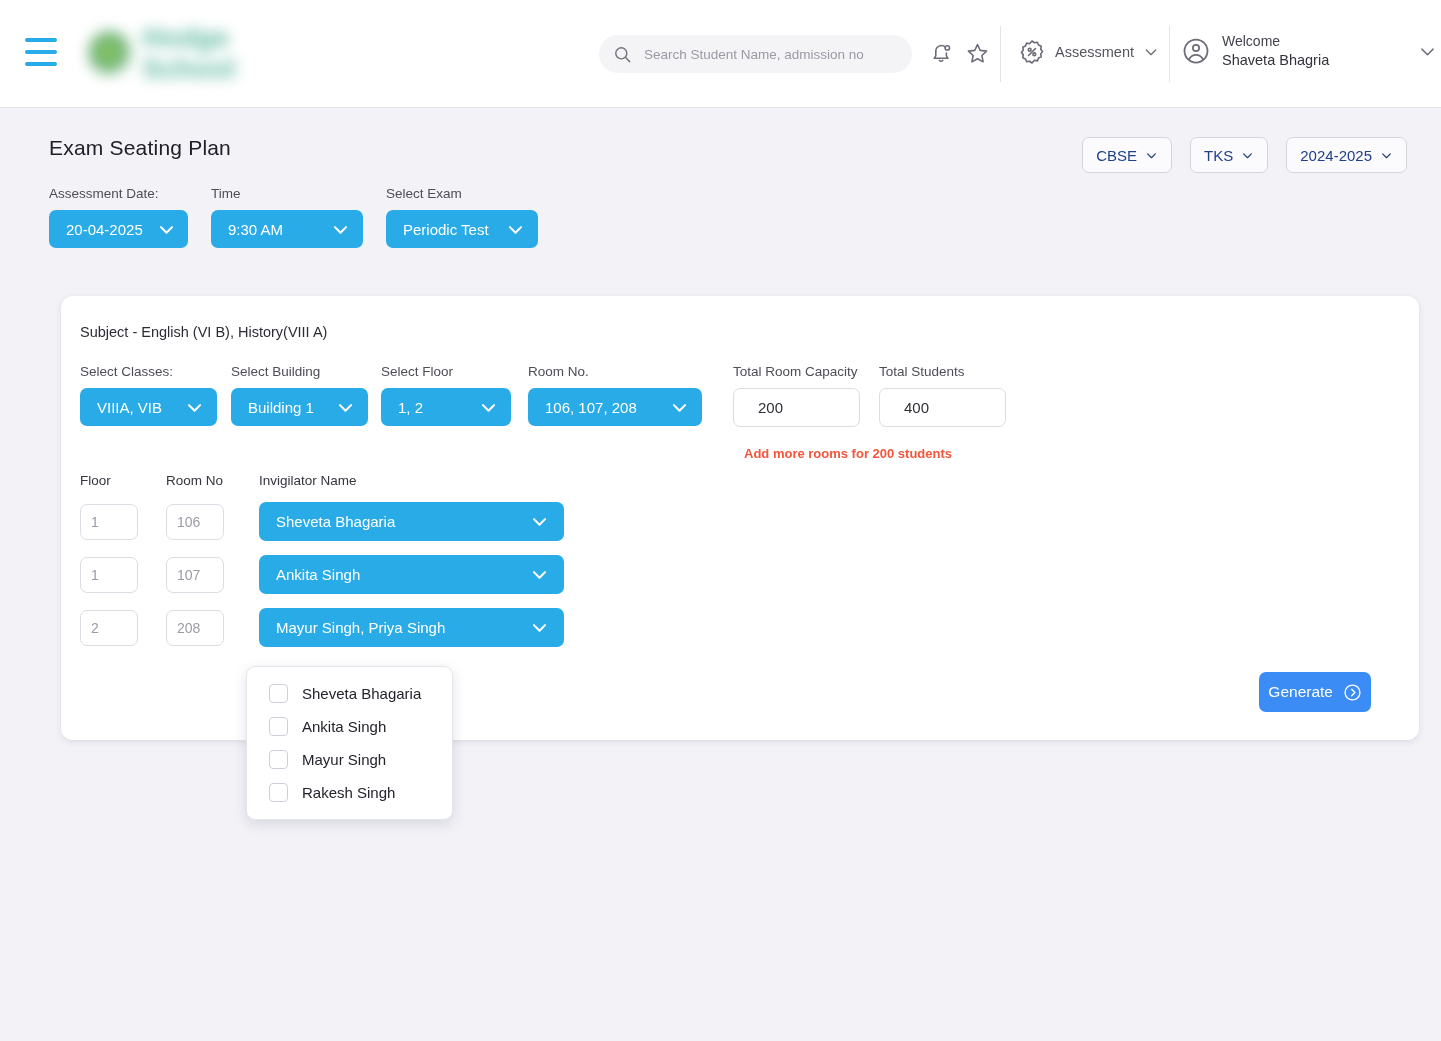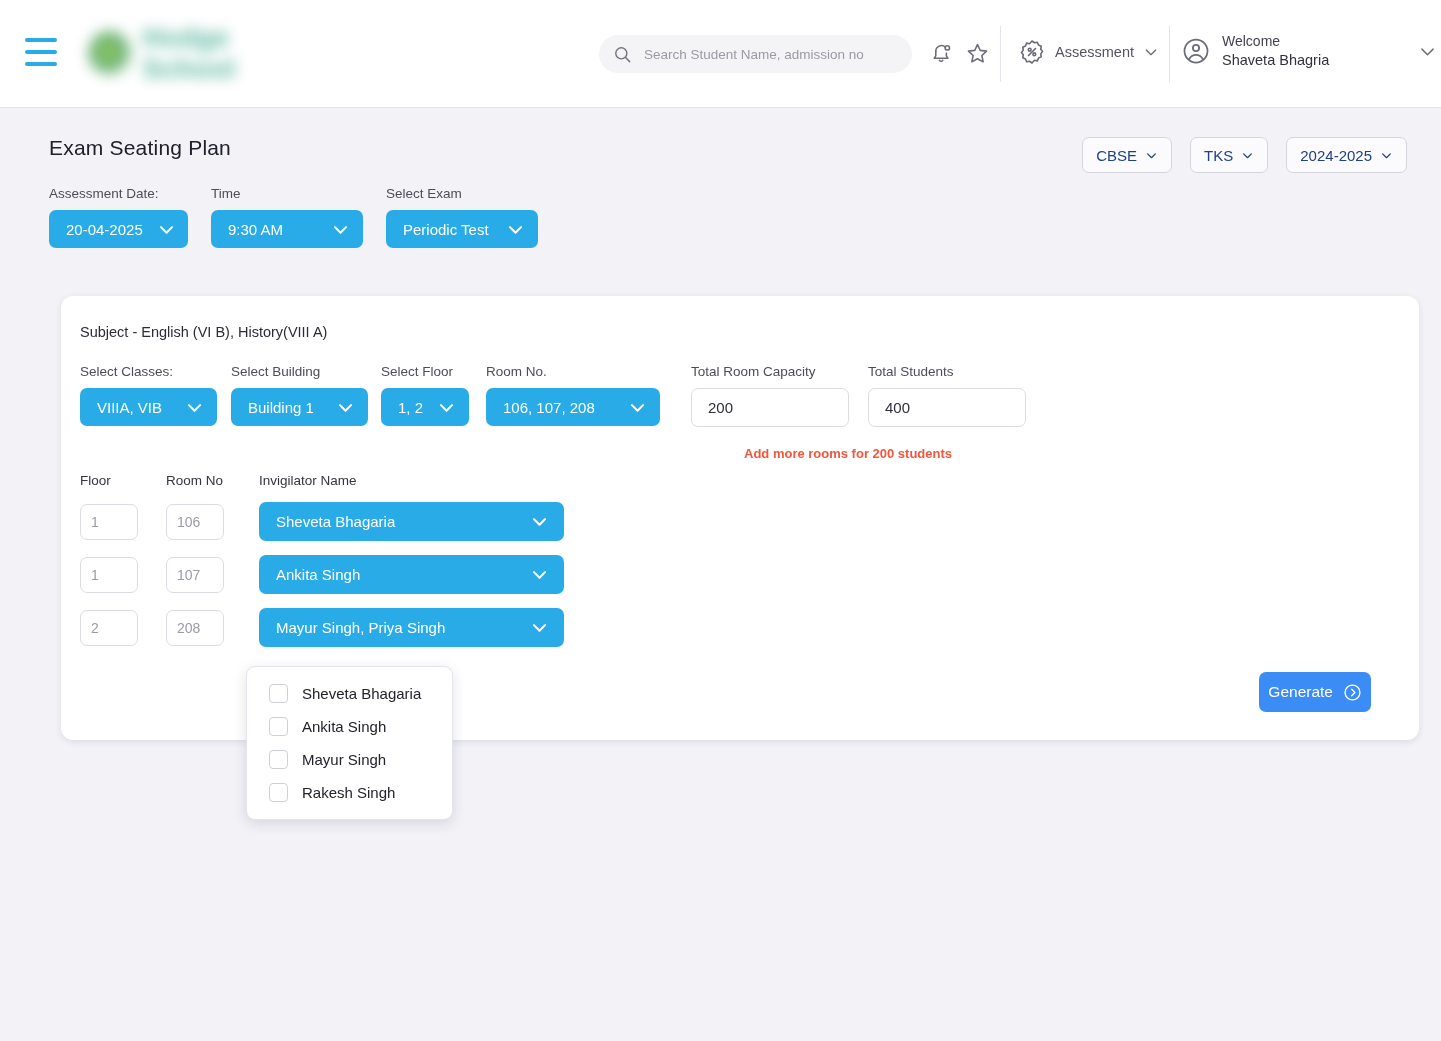--- a/index.html
+++ b/index.html
@@ -120,23 +120,23 @@
   .subject-line {
     position:absolute; left:19px; top:28px;
     font-size:14.5px; color:#2c2c36;
   }
 
   .card-row-1 {
     position:absolute; left:19px; top:68px;
     display:flex; align-items:flex-start;
   }
   .num-input {
-    width:158px; height:39px;
+    width:127px; height:39px;
     border:1px solid #dcdce4; border-radius:7px;
-    background:#fff; padding:0 16px;
+    background:#fff; padding:0 24px;
     font-family:"Liberation Sans", sans-serif;
     font-size:15px; color:#2f2f39; outline:none;
   }
   .warn {
     position:absolute; left:683px; top:150px;
     font-size:13px; font-weight:700; color:#f4553c;
   }
 
   
   .inv-table { position:absolute; left:19px; top:177px; }
@@ -368,21 +368,21 @@
         <span>
           <svg width="19" height="19" viewBox="0 0 24 24" fill="none" stroke="#fff" stroke-width="2.6" stroke-linecap="round" stroke-linejoin="round">
               <polyline points="5,9 12,16 19,9"></polyline>
             </svg>
         </span>
       </div>
     </div>
 
     <div class="field-group" style="margin-right:17px">
       <div class="field-label">Select Floor</div>
-      <div class="blue-select" style="width:88px">
+      <div class="blue-select" style="width:130px">
         <span>1, 2</span>
         <span>
           <svg width="19" height="19" viewBox="0 0 24 24" fill="none" stroke="#fff" stroke-width="2.6" stroke-linecap="round" stroke-linejoin="round">
               <polyline points="5,9 12,16 19,9"></polyline>
             </svg>
         </span>
       </div>
     </div>
 
     <div class="field-group" style="margin-right:31px">

